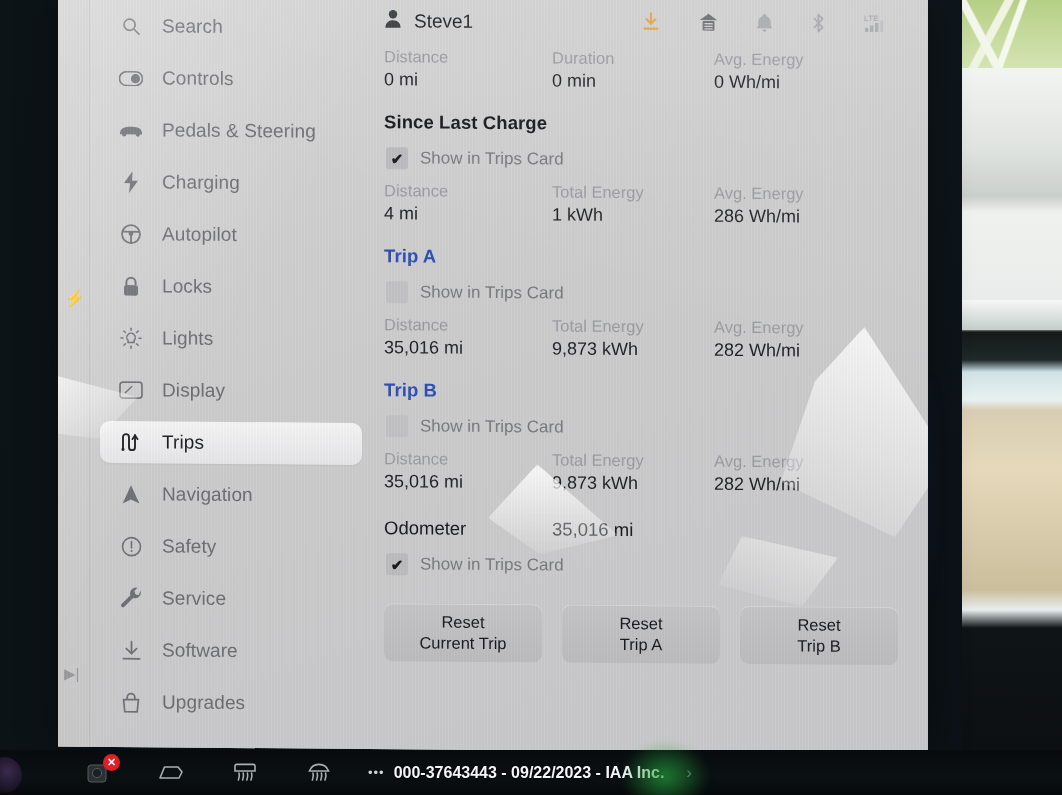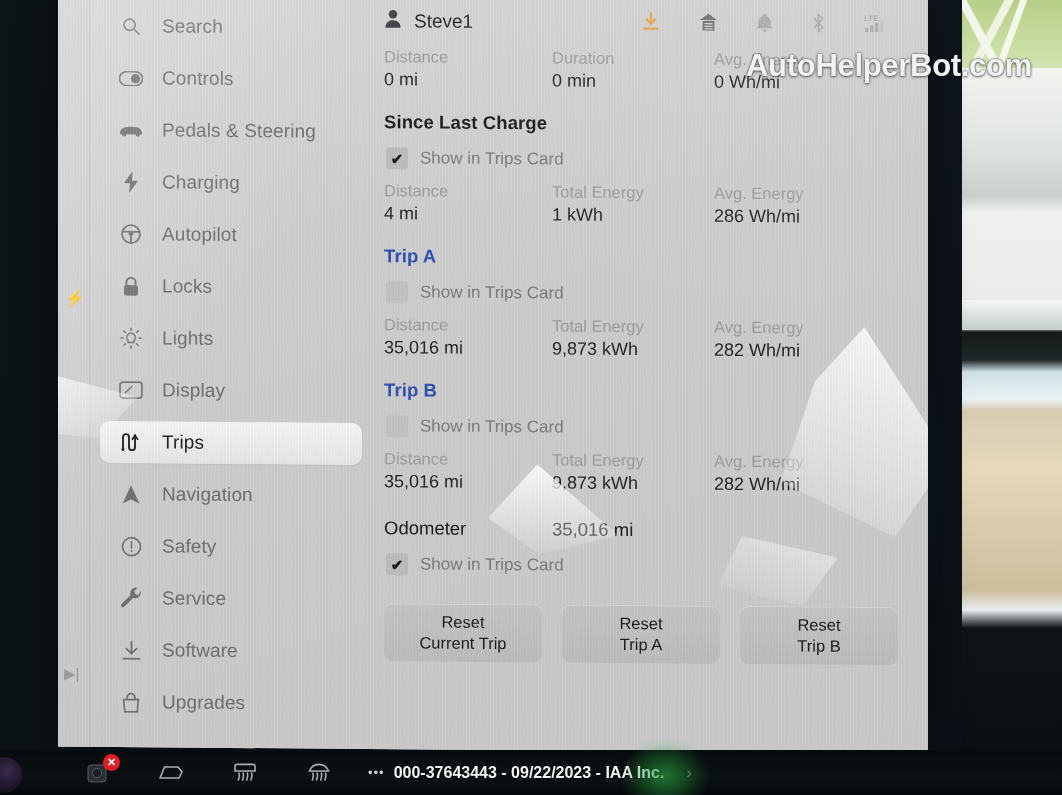--- a/index.html
+++ b/index.html
@@ -594,21 +594,20 @@
         </div>
       </main>
 
       <div class="glare g1"></div>
       <div class="glare g2"></div>
       <div class="glare g3"></div>
       <div class="glare g4"></div>
     </div>
   </div>
 
-  <div class="watermark">AutoHelperBot.com</div>
 
   <div class="bottombar">
     <div class="green-blob"></div>
     <div class="bb-left-dial"></div>
     <div class="bb-icons">
       <div class="bb-ico first"></div>
       <div class="bb-ico">
         <svg width="24" height="24" viewBox="0 0 24 24" fill="#2a3033" stroke="#555c5f" stroke-width="1">
           <rect x="3" y="4" width="18" height="17" rx="3"></rect>
           <circle cx="12" cy="12" r="4.6" fill="#1a2023"></circle>

